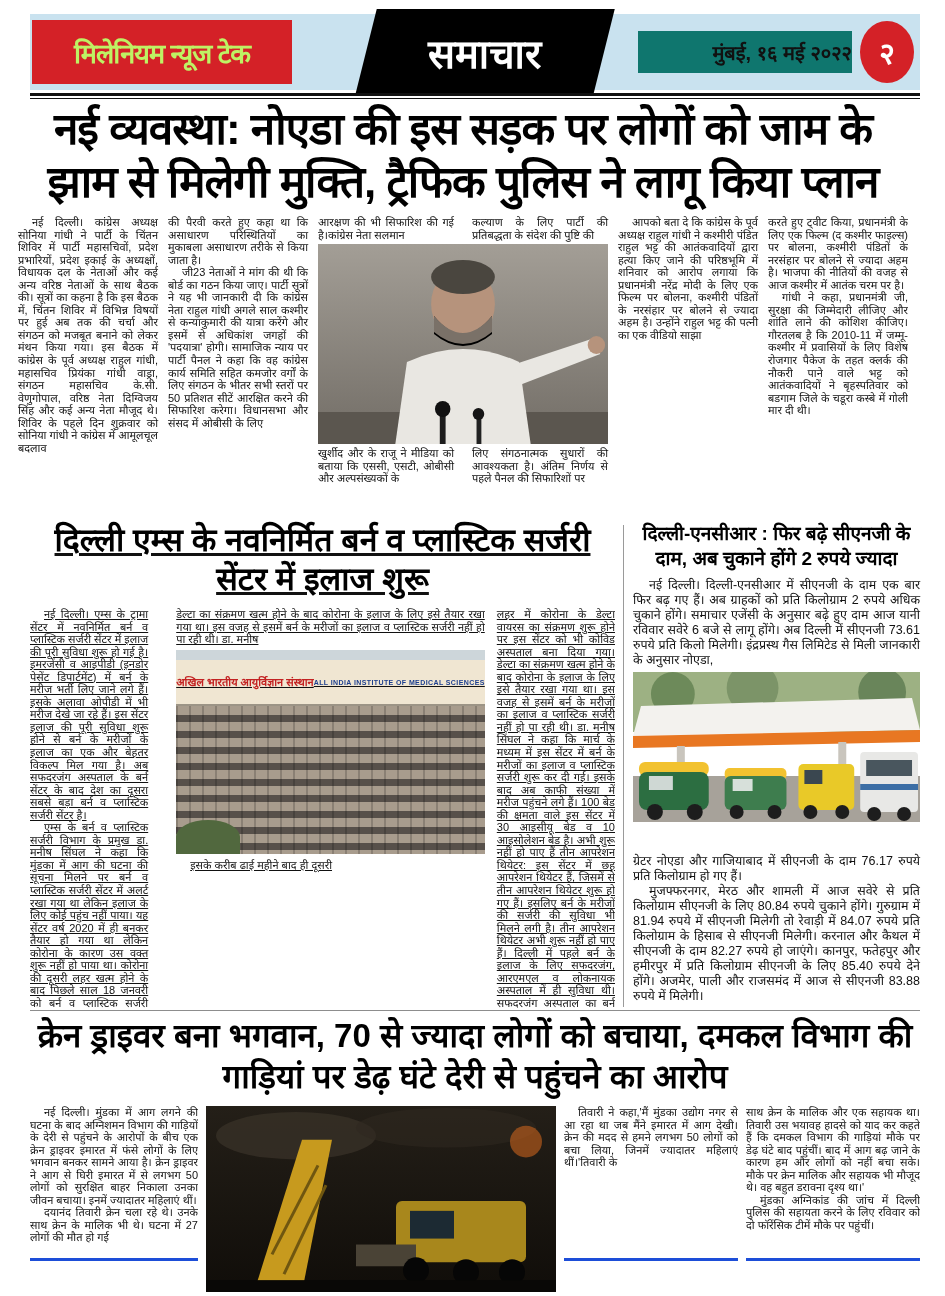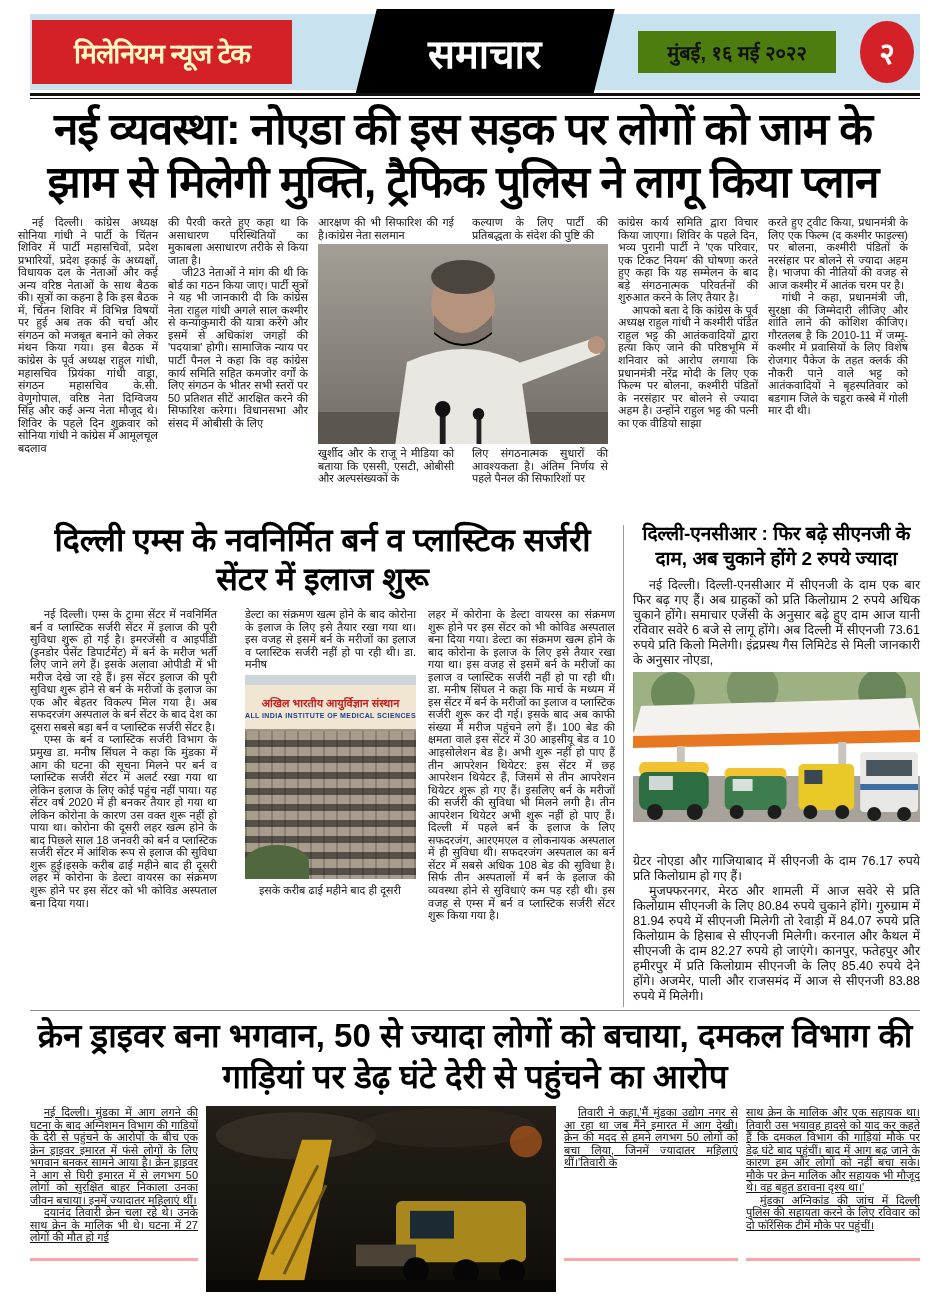--- a/index.html
+++ b/index.html
@@ -4,26 +4,26 @@
 <style>
   * { box-sizing: border-box; margin: 0; padding: 0; }
   html,body { background:#ffffff; }
   body { width:945px; height:1296px; font-family:"Liberation Sans", sans-serif; color:#111; }
   .page { position:relative; width:945px; height:1296px; overflow:hidden; background:#fff; }
 
   
   .masthead { position:absolute; left:30px; top:14px; width:890px; height:76px; background:#c9e2ef; }
   .brand-box { position:absolute; left:2px; top:6px; width:260px; height:64px; background:#d42127;
                display:flex; align-items:center; justify-content:center; }
-  .brand-box span { color:#fef9c3; font-weight:bold; font-size:27px; letter-spacing:-1px; white-space:nowrap; }
+  .brand-box span { color:#bef264; font-weight:bold; font-size:27px; letter-spacing:-1px; white-space:nowrap; }
   .section-flag { position:absolute; left:336px; top:-5px; width:238px; height:86px; background:#000;
                   transform:skewX(-14deg); display:flex; align-items:center; justify-content:center; }
   .section-flag span { transform:skewX(14deg); color:#fff; font-weight:bold; font-size:40px; }
-  .date-box { position:absolute; left:608px; top:17px; width:198px; height:42px; background:#4d7c0f;
-              display:flex; align-items:center; justify-content:center; }
+  .date-box { position:absolute; left:608px; top:17px; width:214px; height:42px; background:#0f766e;
+              display:flex; align-items:center; justify-content:flex-end; }
   .date-box span { font-weight:bold; font-size:20px; white-space:nowrap; }
   .page-circle { position:absolute; right:6px; top:7px; width:54px; height:62px; background:#d42127;
                  border-radius:50%; display:flex; align-items:center; justify-content:center; }
   .page-circle span { color:#fff; font-size:30px; font-weight:bold; }
   .mast-rule { position:absolute; left:30px; top:93px; width:890px; height:0; border-top:3px solid #111; }
   .mast-rule2 { position:absolute; left:30px; top:98px; width:890px; height:0; border-top:1px solid #111; }
 
   
   h1,h2,h3 { font-weight:bold; color:#000; text-align:center; }
   .body-text p { font-size:11px; line-height:12.55px; text-align:justify; }
@@ -34,48 +34,48 @@
   
   .article1 { position:absolute; left:18px; top:102px; width:890px; }
   .article1 h1 { font-size:44px; line-height:53px; letter-spacing:-1px; margin-bottom:8px; }
   .a1-grid { display:grid; grid-template-columns:repeat(6,1fr); column-gap:10px; height:300px; overflow:hidden; }
   .a1-center { grid-column:3 / span 2; display:flex; flex-direction:column; }
   .a1-row { display:grid; grid-template-columns:1fr 1fr; column-gap:18px; }
   .photo1 { height:200px; margin:3px 0 3px 0; overflow:hidden; position:relative; background:#8f8a82; }
   .photo1 svg { display:block; width:100%; height:100%; }
 
   
-  .aiims { position:absolute; left:30px; top:521px; width:585px; }
+  .aiims { position:absolute; left:30px; top:521px; width:585px;text-decoration:underline; }
   .aiims h2 { font-size:32px; line-height:39px; margin-bottom:9px; }
   .aiims-grid { display:grid; grid-template-columns:repeat(3,1fr); column-gap:12px; height:400px; overflow:hidden; }
   .a2-mid { display:flex; flex-direction:column;padding-left:16px; }
   .photo2 { height:204px; margin:4px 0 5px 0; display:flex; flex-direction:column; overflow:hidden; position:relative; }
   .p2-sky { height:10px; background:#cdd6da; }
-  .p2-sign { height:46px; background:#f0e6d2; display:flex; flex-direction:column; align-items:center; justify-content:center; border-bottom:2px solid #9c9486; }
+  .p2-sign { height:46px; background:#f0e6d2; display:flex; align-items:center; justify-content:center; border-bottom:2px solid #9c9486; }
   .p2-sign .hi { color:#c32222; font-weight:bold; font-size:11px; white-space:nowrap; }
   .p2-sign .en { color:#1d3f8f; font-weight:bold; font-size:7px; letter-spacing:.4px; white-space:nowrap; margin-top:2px; }
   .p2-build { flex:1; background:
       repeating-linear-gradient(90deg, rgba(0,0,0,.18) 0 2px, transparent 2px 13px),
       repeating-linear-gradient(180deg, #a89c8d 0 9px, #57504a 9px 16px); }
   .p2-green { position:absolute; left:0; bottom:0; width:64px; height:34px; background:#51683e; border-radius:50% 50% 0 0; }
   .vdivider { position:absolute; left:623px; top:525px; width:0; height:482px; border-left:1px solid #9a9a9a; }
 
   .cng { position:absolute; left:633px; top:521px; width:287px; }
   .cng h3 { font-size:19px; line-height:25px; margin-bottom:7px; }
   .photo3 { height:150px; margin:4px 0 5px 0; overflow:hidden; }
   .photo3 svg { display:block; width:100%; height:100%; }
   .cng .caption { font-weight:normal;margin-top:32px; }
 
   .mid-rule { position:absolute; left:30px; top:1010px; width:890px; border-top:1px solid #8d8d8d; }
 
   
   .crane { position:absolute; left:30px; top:1015px; width:890px; }
   .crane h2 { font-size:33px; line-height:41px; margin-bottom:9px; }
   .crane-grid { display:grid; grid-template-columns:168px 350px 174px 174px; column-gap:8px; }
-  .crane-col { height:155px; overflow:hidden; border-bottom:3px solid #fca5a5; padding-bottom:14px;text-decoration:underline; }
+  .crane-col { height:155px; overflow:hidden; border-bottom:3px solid #1d4ed8; padding-bottom:14px; }
   .photo4 { height:186px; overflow:hidden; background:#16130f; }
   .photo4 svg { display:block; width:100%; height:100%; }
 </style>
 </head>
 <body>
 
 <div class="page">
 
   <header class="masthead">
     <div class="brand-box">
@@ -131,21 +131,20 @@
             <rect x="164" y="174" width="5" height="26" fill="#222"></rect>
             <circle cx="166" cy="170" r="6" fill="#151515"></circle>
           </svg>
         </div>
         <div class="a1-row">
           <p>खुर्शीद और के राजू ने मीडिया को बताया कि एससी, एसटी, ओबीसी और अल्पसंख्यकों के</p>
           <p>लिए संगठनात्मक सुधारों की आवश्यकता है। अंतिम निर्णय से पहले पैनल की सिफारिशों पर</p>
         </div>
       </div>
       <div class="col">
-        <p>कांग्रेस कार्य समिति द्वारा विचार किया जाएगा। शिविर के पहले दिन, भव्य पुरानी पार्टी ने 'एक परिवार, एक टिकट नियम' की घोषणा करते हुए कहा कि यह सम्मेलन के बाद बड़े संगठनात्मक परिवर्तनों की शुरुआत करने के लिए तैयार है।</p>
         <p class="ind">आपको बता दे कि कांग्रेस के पूर्व अध्यक्ष राहुल गांधी ने कश्मीरी पंडित राहुल भट्ट की आतंकवादियों द्वारा हत्या किए जाने की परिष्ठभूमि में शनिवार को आरोप लगाया कि प्रधानमंत्री नरेंद्र मोदी के लिए एक फिल्म पर बोलना, कश्मीरी पंडितों के नरसंहार पर बोलने से ज्यादा अहम है। उन्होंने राहुल भट्ट की पत्नी का एक वीडियो साझा</p>
       </div>
       <div class="col">
         <p>करते हुए ट्वीट किया, प्रधानमंत्री के लिए एक फिल्म (द कश्मीर फाइल्स) पर बोलना, कश्मीरी पंडितों के नरसंहार पर बोलने से ज्यादा अहम है। भाजपा की नीतियों की वजह से आज कश्मीर में आतंक चरम पर है।</p>
         <p class="ind">गांधी ने कहा, प्रधानमंत्री जी, सुरक्षा की जिम्मेदारी लीजिए और शांति लाने की कोशिश कीजिए। गौरतलब है कि 2010-11 में जम्मू-कश्मीर में प्रवासियों के लिए विशेष रोजगार पैकेज के तहत क्लर्क की नौकरी पाने वाले भट्ट को आतंकवादियों ने बृहस्पतिवार को बडगाम जिले के चडूरा कस्बे में गोली मार दी थी।</p>
       </div>
     </div>
   </section>
 
   <section class="aiims body-text">
@@ -211,21 +210,21 @@
         <circle cx="272" cy="142" r="7" fill="#1d1d1d"></circle>
       </svg>
     </div>
     <p class="caption">ग्रेटर नोएडा और गाजियाबाद में सीएनजी के दाम 76.17 रुपये प्रति किलोग्राम हो गए हैं।</p>
     <p class="ind">मुजफ्फरनगर, मेरठ और शामली में आज सवेरे से प्रति किलोग्राम सीएनजी के लिए 80.84 रुपये चुकाने होंगे। गुरुग्राम में 81.94 रुपये में सीएनजी मिलेगी तो रेवाड़ी में 84.07 रुपये प्रति किलोग्राम के हिसाब से सीएनजी मिलेगी। करनाल और कैथल में सीएनजी के दाम 82.27 रुपये हो जाएंगे। कानपुर, फतेहपुर और हमीरपुर में प्रति किलोग्राम सीएनजी के लिए 85.40 रुपये देने होंगे। अजमेर, पाली और राजसमंद में आज से सीएनजी 83.88 रुपये में मिलेगी।</p>
   </section>
 
   <div class="mid-rule"></div>
 
   <section class="crane body-text">
-    <h2>क्रेन ड्राइवर बना भगवान, 50 से ज्यादा लोगों को बचाया, दमकल विभाग की गाड़ियां पर डेढ़ घंटे देरी से पहुंचने का आरोप</h2>
+    <h2>क्रेन ड्राइवर बना भगवान, 70 से ज्यादा लोगों को बचाया, दमकल विभाग की गाड़ियां पर डेढ़ घंटे देरी से पहुंचने का आरोप</h2>
     <div class="crane-grid">
       <div class="crane-col">
         <p class="ind">नई दिल्ली। मुंडका में आग लगने की घटना के बाद अग्निशमन विभाग की गाड़ियों के देरी से पहुंचने के आरोपों के बीच एक क्रेन ड्राइवर इमारत में फंसे लोगों के लिए भगवान बनकर सामने आया है। क्रेन ड्राइवर ने आग से घिरी इमारत में से लगभग 50 लोगों को सुरक्षित बाहर निकाला उनका जीवन बचाया। इनमें ज्यादातर महिलाएं थीं।</p>
         <p class="ind">दयानंद तिवारी क्रेन चला रहे थे। उनके साथ क्रेन के मालिक भी थे। घटना में 27 लोगों की मौत हो गई</p>
       </div>
       <div class="photo4">
         <svg viewBox="0 0 350 188" preserveAspectRatio="none" aria-hidden="true">
           <defs>
             <linearGradient id="g4" x1="0" y1="0" x2="0" y2="1">
               <stop offset="0" stop-color="#241f18"></stop>

